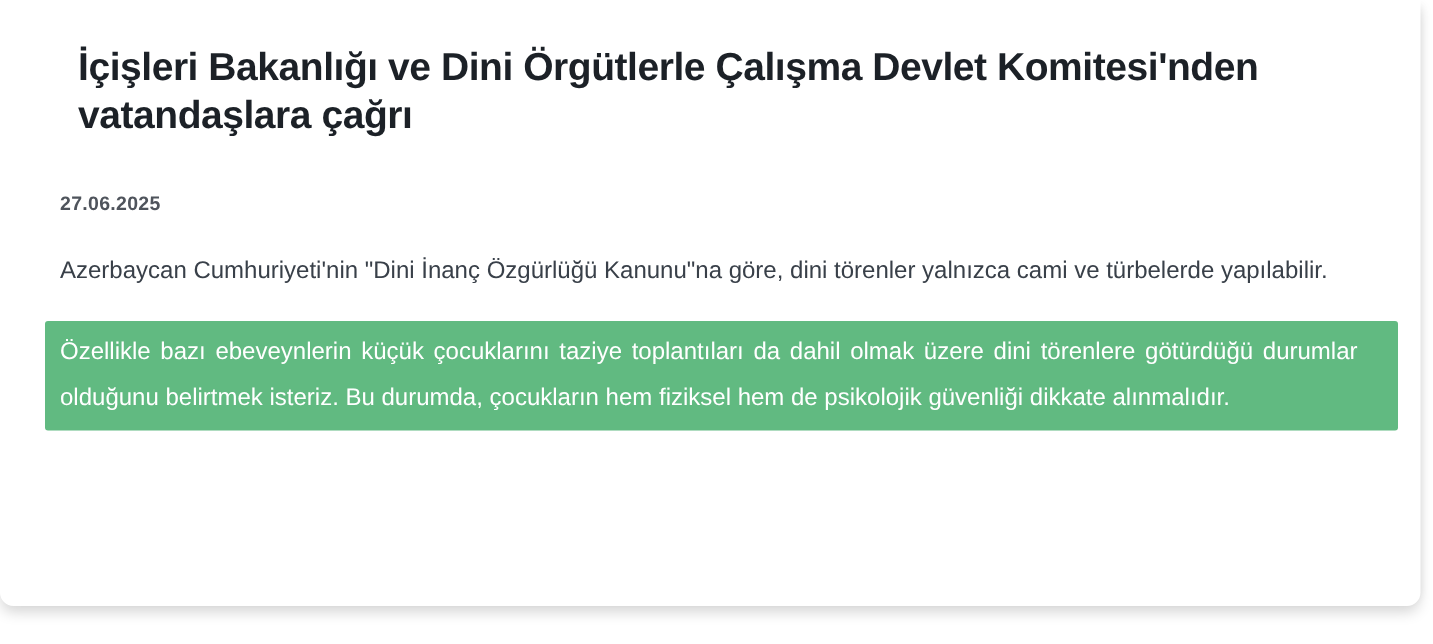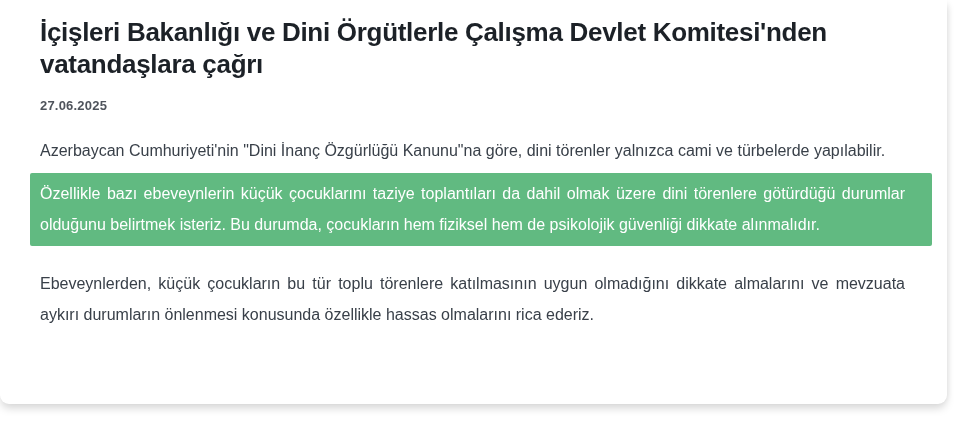--- a/index.html
+++ b/index.html
@@ -16,45 +16,45 @@
     width: 947px;
     min-height: 404px;
     background: #ffffff;
     border-radius: 0 0 9px 9px;
     box-shadow: 0 5px 9px -1px rgba(0,0,0,0.17),
                 4px 0 6px -4px rgba(0,0,0,0.07);
     box-sizing: border-box;
     padding: 16px 42px 14px 40px;
   }
   h1.title {
-    margin: 0;
+    margin: 12px;
     padding: 0 28px 0 0;
     font-size: 26px;
     font-weight: bold;
     line-height: 32px;
     letter-spacing: -0.3px;
     color: #1c2127;
     white-space: pre-line;
   }
   .date {
-    margin-top: 18px;
+    margin-top: 36px;
     font-size: 13px;
     font-weight: bold;
     color: #4f545c;
     letter-spacing: 0.2px;
   }
   p.body-par {
     margin: 22px 0 0 0;
     font-size: 16px;
     line-height: 31px;
     color: #394049;
     text-align: justify;
   }
   p.highlight {
-    margin: 7px -27px 0 -10px;
+    margin: 18px -27px 0 -10px;
     padding: 5px 27px 6px 10px;
     border-radius: 2px;
     font-size: 16px;
     line-height: 31px;
     text-align: justify;
   }
 </style>
 </head>
 <body>
 
@@ -62,14 +62,13 @@
   <h1 class="title">İçişleri Bakanlığı ve Dini Örgütlerle Çalışma Devlet Komitesi'nden
 vatandaşlara çağrı</h1>
 
   <div class="date">27.06.2025</div>
 
   <p class="body-par">Azerbaycan Cumhuriyeti'nin "Dini İnanç Özgürlüğü Kanunu"na göre, dini törenler yalnızca cami ve türbelerde yapılabilir.</p>
 
 
   <p class="highlight" style="background: rgb(97, 186, 129); color: rgb(255, 255, 255);">Özellikle bazı ebeveynlerin küçük çocuklarını taziye toplantıları da dahil olmak üzere dini törenlere götürdüğü durumlar olduğunu belirtmek isteriz. Bu durumda, çocukların hem fiziksel hem de psikolojik güvenliği dikkate alınmalıdır.</p>
 
-  <p class="body-par">Ebeveynlerden, küçük çocukların bu tür toplu törenlere katılmasının uygun olmadığını dikkate almalarını ve mevzuata aykırı durumların önlenmesi konusunda özellikle hassas olmalarını rica ederiz.</p>
 </div>
 
 </body></html>

